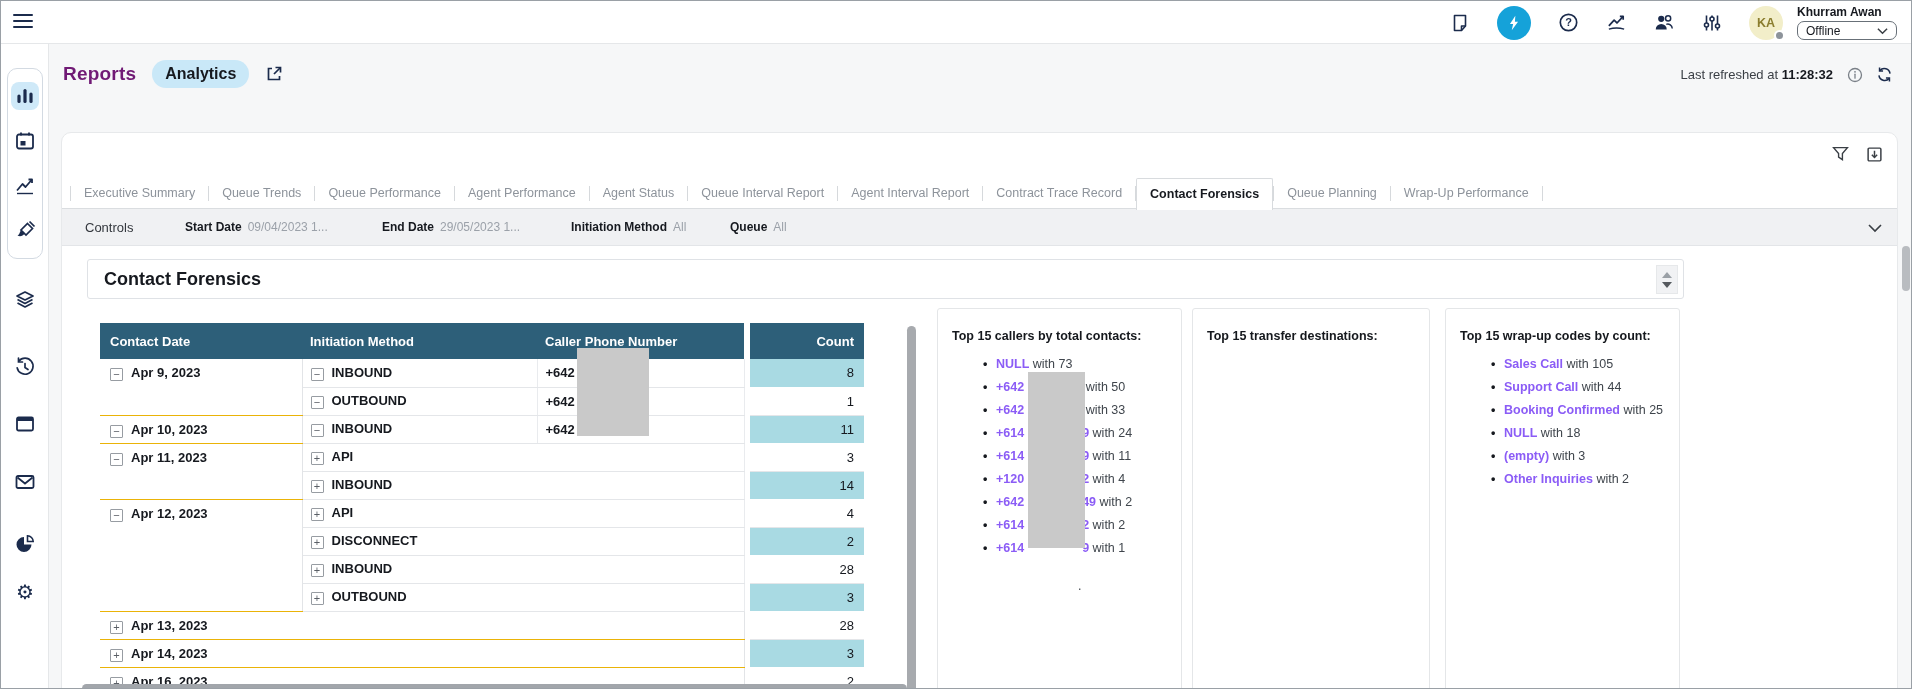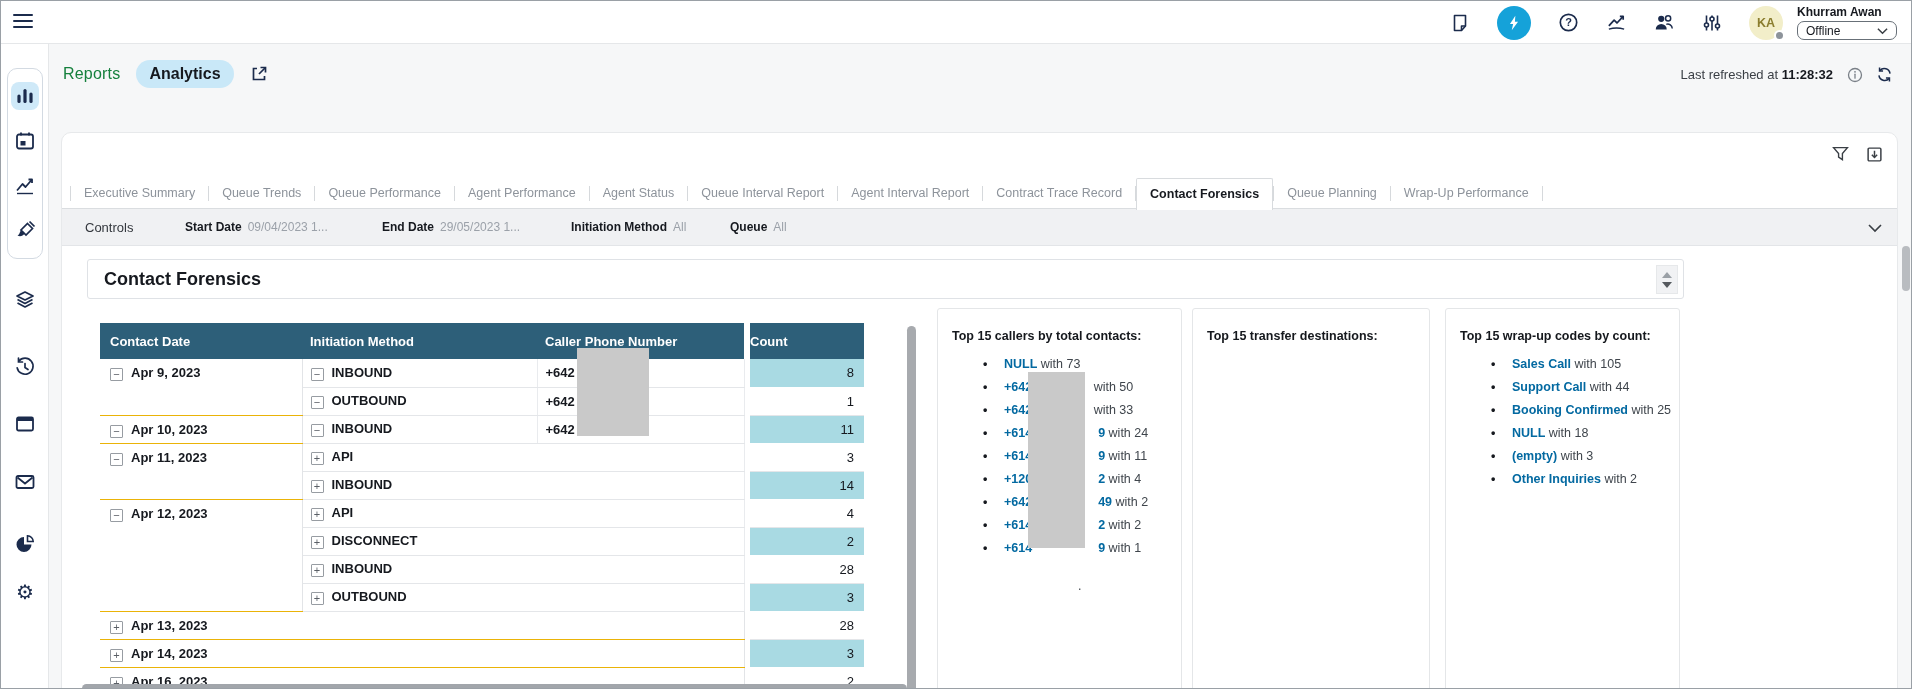--- a/index.html
+++ b/index.html
@@ -27,21 +27,21 @@
   #navgroup { position:absolute; left:6px; top:24px; width:36px; height:191px; border:1px solid #d3dae2; border-radius:10px;
               display:flex; flex-direction:column; justify-content:space-around; align-items:center; padding:4px 0; }
   .sideitem { width:28px; height:28px; display:flex; align-items:center; justify-content:center; border-radius:8px; cursor:pointer; }
   .sideitem.active { background:#cfe9f8; }
   .sidelow { position:absolute; left:13px; width:22px; height:22px; display:flex; align-items:center; justify-content:center; cursor:pointer; }
   .gearglyph { font-size:20px; color:#1b2b4c; line-height:22px; }
 
   
   #main { position:absolute; left:48px; top:43px; right:0; bottom:0; background:#f6f7f8; }
   #pagehead { position:absolute; left:14px; top:16px; display:flex; align-items:center; gap:16px; }
-  #pagehead h1 { font-size:16px; font-weight:normal; color:#15803d; letter-spacing:.2px; }
+  #pagehead h1 { font-size:19px; font-weight:bold; color:#701a75; letter-spacing:.2px; }
   #badge { background:#c9e8f8; color:#16191f; font-size:16px; font-weight:bold; padding:5px 13px; border-radius:14px; }
   .extlink { width:18px; height:18px; cursor:pointer; }
   #refreshrow { position:absolute; top:22px; right:18px; display:flex; align-items:center; gap:13px; }
   #refreshtext { font-size:13px; color:#3a3f45; }
   #refreshtext b { color:#16191f; }
   .mini { width:17px; height:17px; cursor:pointer; display:flex; align-items:center; justify-content:center; }
   #pagescroll { position:absolute; right:1px; top:202px; width:8px; height:45px; border-radius:4px; background:#b9bcc0; }
 
   
   #card { position:absolute; left:12px; top:88px; width:1837px; height:563px; background:#fff;
@@ -74,21 +74,21 @@
              display:flex; flex-direction:column; align-items:center; justify-content:center; gap:4px; cursor:pointer; }
   #spinner .sup { width:0; height:0; border-left:5px solid transparent; border-right:5px solid transparent; border-bottom:6px solid #9aa0a6; }
   #spinner .sdown { width:0; height:0; border-left:5px solid transparent; border-right:5px solid transparent; border-top:6px solid #55595e; }
 
   
   #tablewrap { position:absolute; left:38px; top:190px; width:766px; height:373px; overflow:hidden; }
   #tablewrap table { border-collapse:collapse; table-layout:fixed; width:764px; }
   col.cg1{width:202px;} col.cg2{width:235px;} col.cg3{width:207px;} col.cgs{width:6px;} col.cg4{width:114px;}
   thead th { background:#2d5f79; color:#fff; font-size:13px; font-weight:bold; height:36px; text-align:left; }
   th.h1{padding-left:10px;} th.h2{padding-left:8px;} th.h3{padding-left:8px;}
-  th.hsp{background:#fff;} th.h4{text-align:left; padding-right:26px;}
+  th.hsp{background:#fff;} th.h4{text-align:right; padding-right:10px;}
   tbody td { height:28px; font-size:13px; color:#16191f; }
   td.c-date { border-right:1px solid #e2e4e7; border-bottom:1px solid #eab308; vertical-align:top; padding:6px 0 0 10px; }
   td.c-method { border-bottom:1px solid #e4e6e9; padding-left:8px; border-right:1px solid #e9ebee; }
   td.c-phone { border-bottom:1px solid #e4e6e9; padding-left:8px; border-right:1px solid #e9ebee; }
   td.sp { background:#fff; }
   td.c-count { text-align:right; padding-right:10px; border-bottom:1px solid #e4e6e9; background:#fff; }
   td.c-count.hl { background:#a9dae3; border-bottom:1px solid #fff; }
   .celllbl { font-weight:bold; }
   .expbox { display:inline-block; width:13px; height:13px; border:1px solid #979ca2; border-radius:1px; background:#fff;
             color:#5a5f66; font-size:11px; line-height:11px; text-align:center; margin-right:8px; vertical-align:-1px;
@@ -99,21 +99,21 @@
 
   
   .panel { position:absolute; top:175px; height:388px; background:#fff; border:1px solid #e4e6e8; border-radius:3px; }
   #panel-callers { left:875px; width:245px; }
   #panel-transfers { left:1130px; width:238px; }
   #panel-wrapup { left:1383px; width:235px; }
   .panel h3 { font-size:12.5px; font-weight:bold; color:#15181d; padding:20px 0 0 14px; }
   .panel ul { list-style:none; margin-top:10px; }
   .panel li { position:relative; padding-left:58px; font-size:12.5px; line-height:23px; white-space:nowrap; }
   .panel li::before { content:"\2022"; position:absolute; left:45px; color:#16191f; font-weight:bold; }
-  .blink { color:#0369a1; font-weight:bold; cursor:pointer;margin-left:8px; }
+  .blink { color:#8b5cf6; font-weight:bold; cursor:pointer; }
   .rest { color:#3f454c; }
   .redgap { display:inline-block; width:58px; }
   #callers-redaction { position:absolute; left:90px; top:63px; width:57px; height:176px; background:#c9c9c9; z-index:3; }
   #callers-note { position:absolute; left:140px; top:270px; font-size:12.5px; color:#3f454c; }
 
   svg { display:block; }
 </style>
 </head>
 <body>
 

